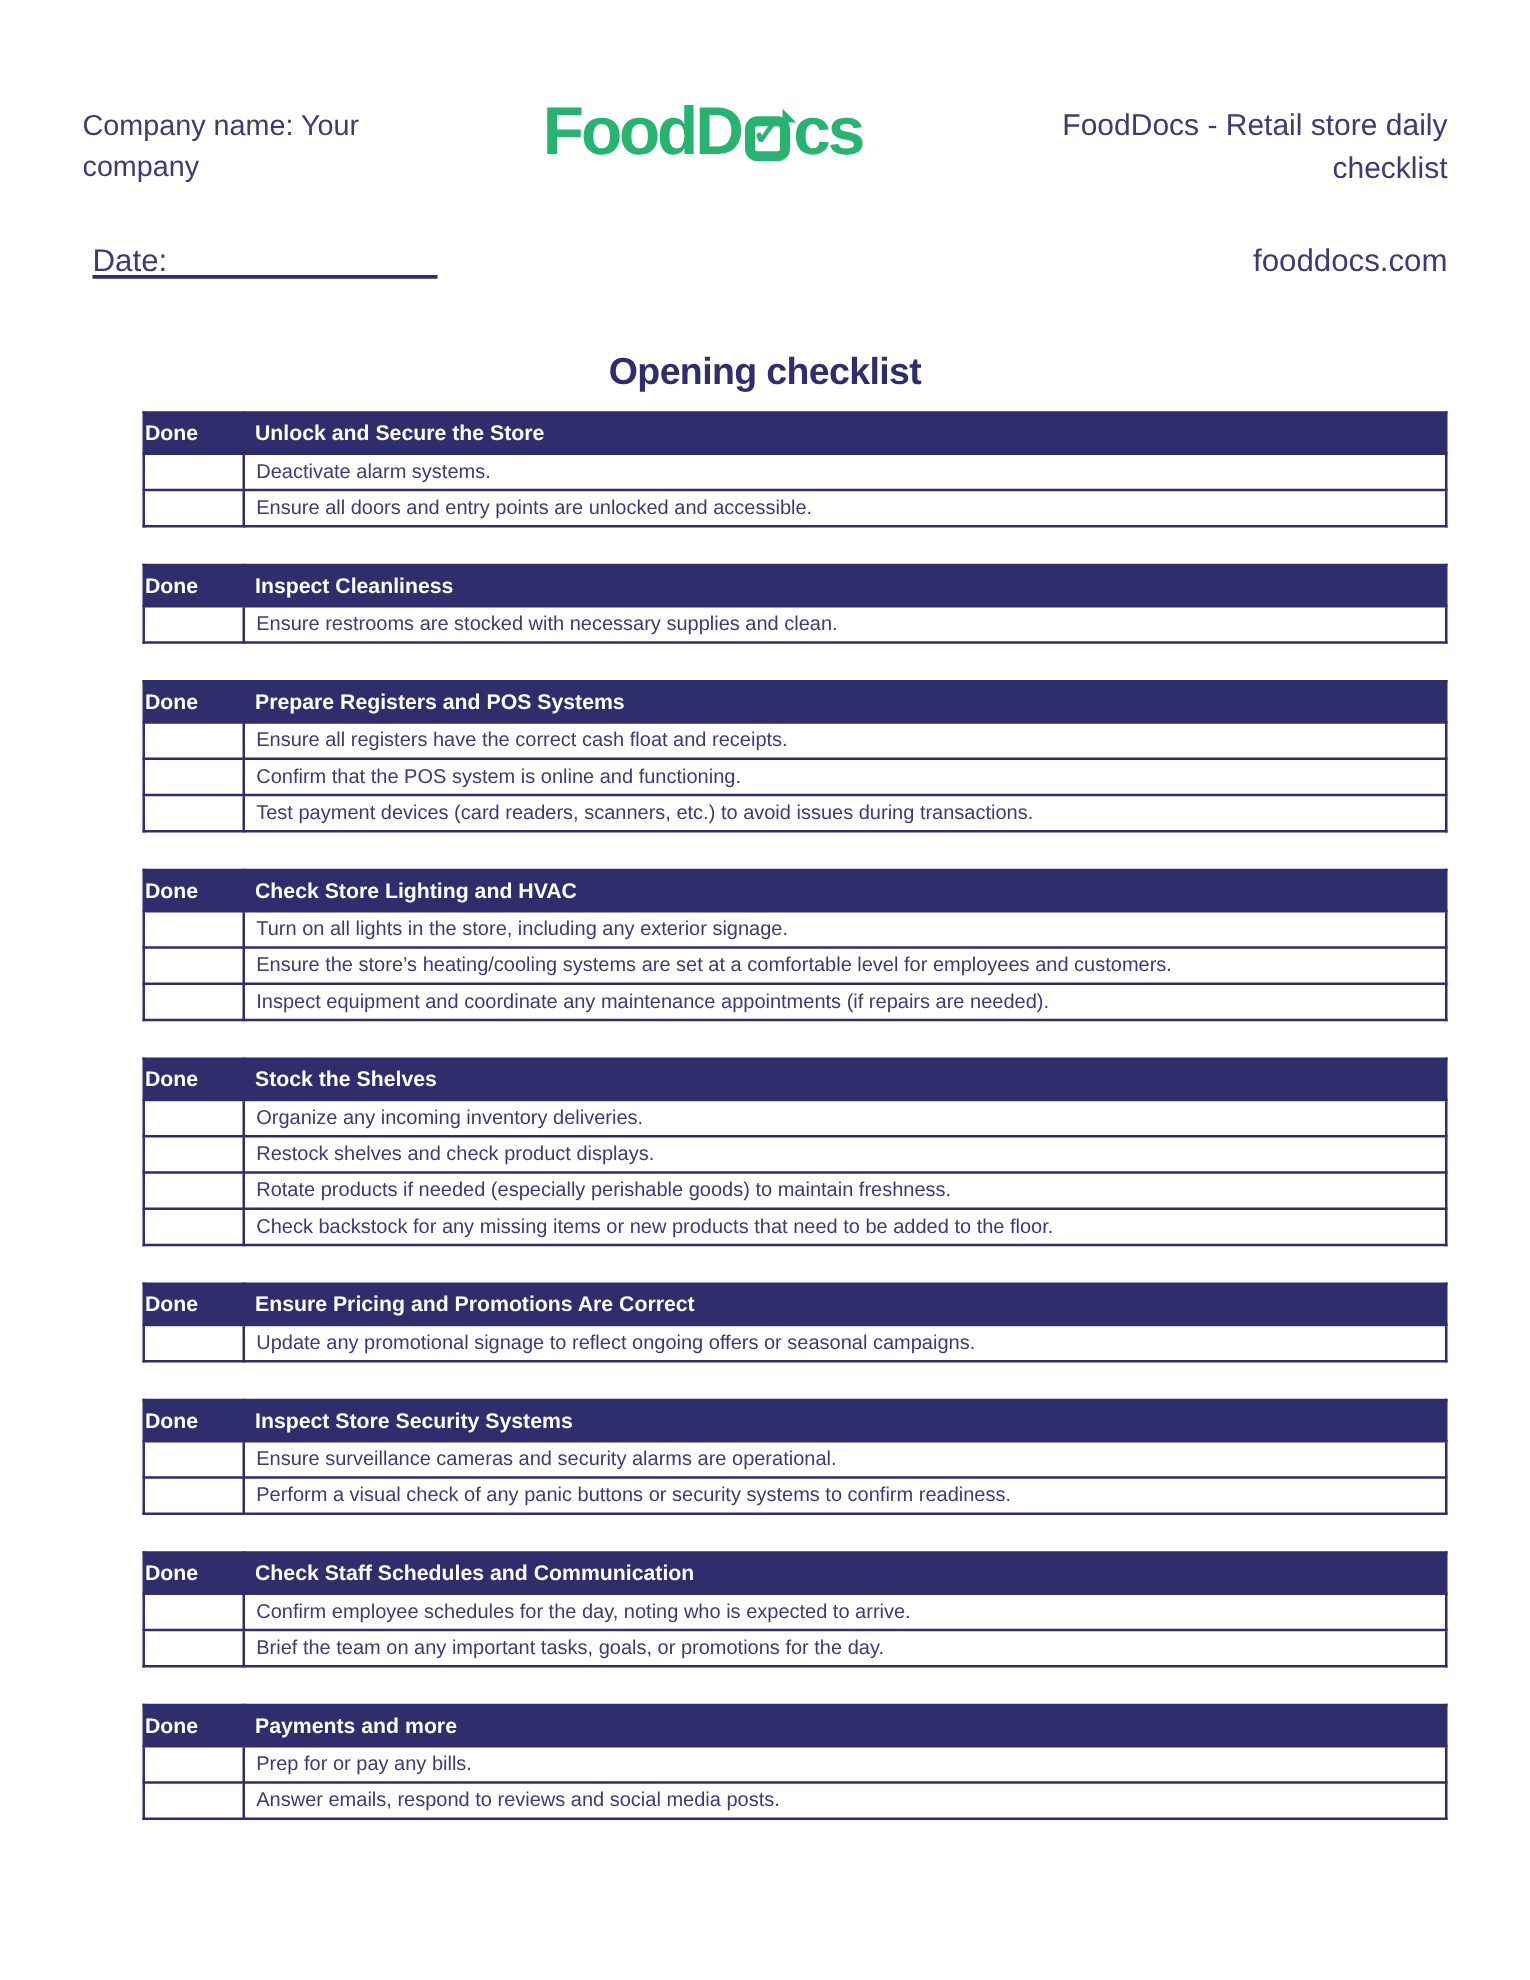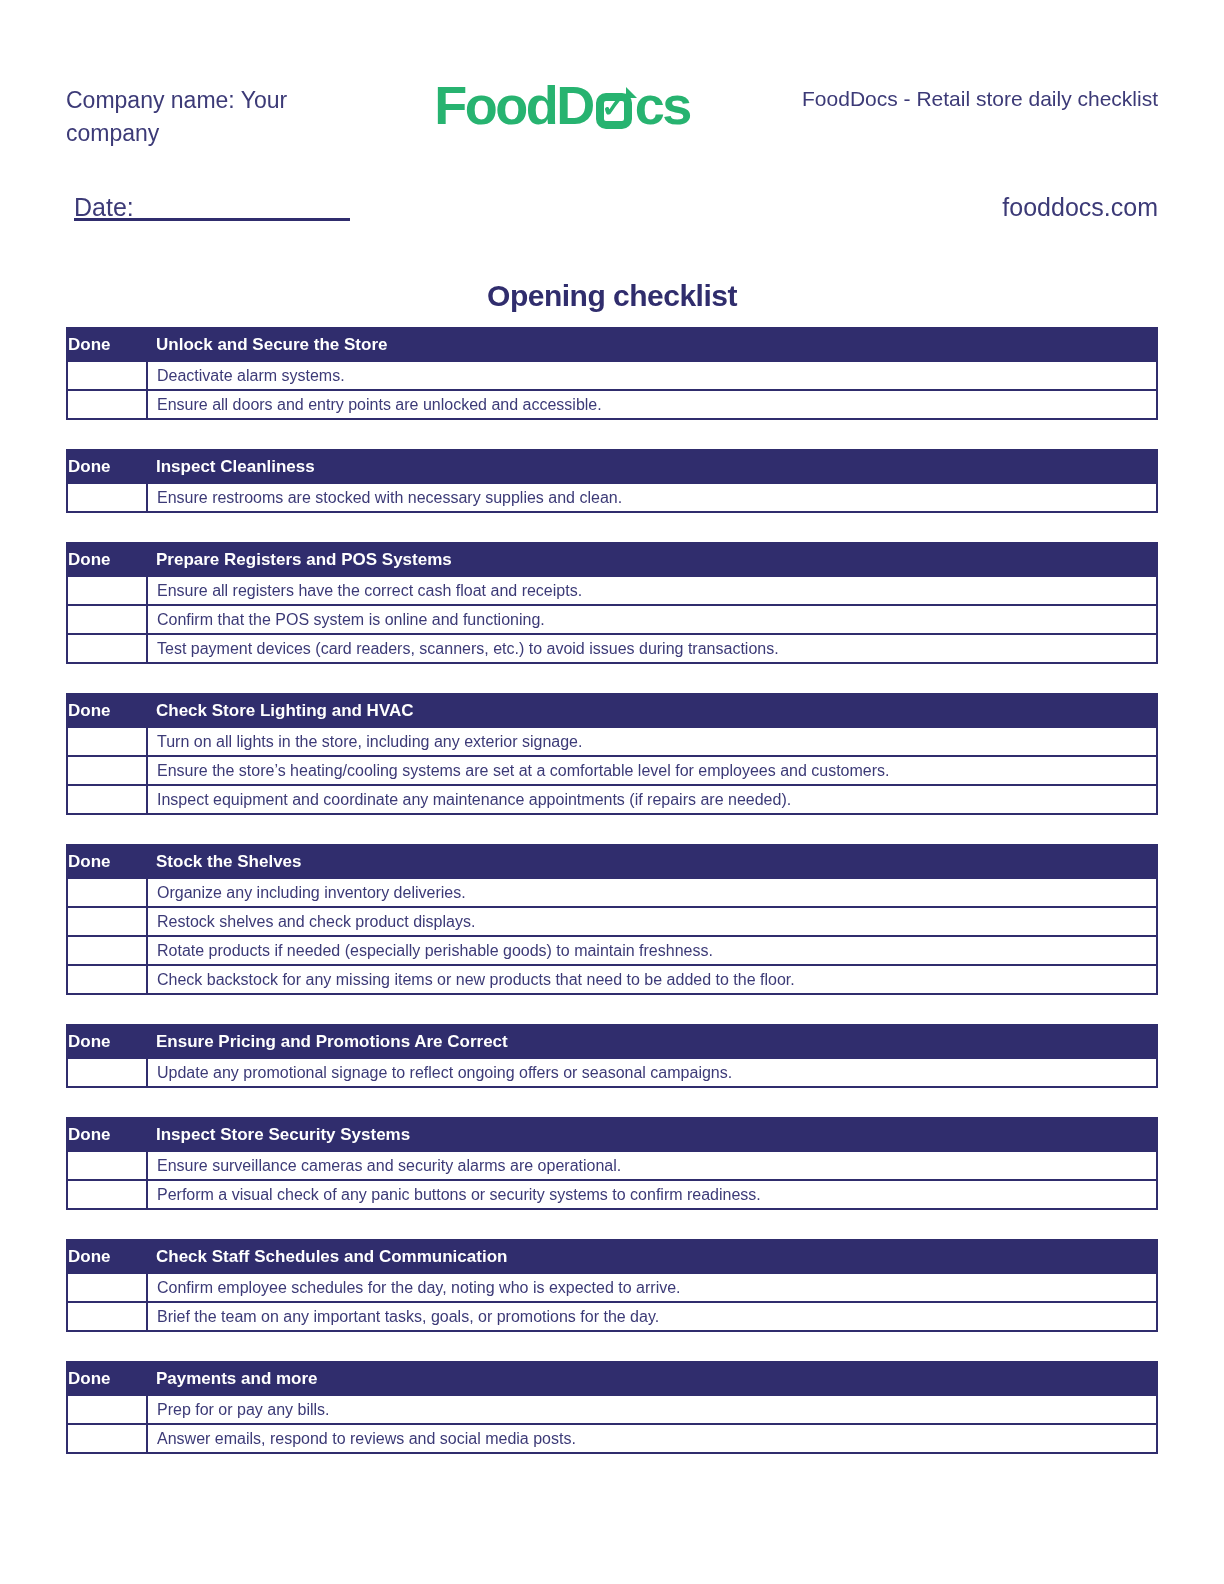--- a/index.html
+++ b/index.html
@@ -64,21 +64,21 @@
     position: absolute;
     right: -13px; top: -14px;
     width: 0; height: 0;
     border-left: 11px solid transparent;
     border-bottom: 11px solid var(--green);
     transform: rotate(90deg);
   }
   .doc-title {
     width: 400px;
     text-align: right;
-    font-size: 21px;
+    font-size: 24px;
     line-height: 1.4;
     font-weight: 500;
     padding-top: 18px;
   }
 
   
   .date-row {
     display: flex;
     justify-content: space-between;
     align-items: baseline;
@@ -98,21 +98,21 @@
 
   
   .section-heading {
     margin-top: 54px;
     font-size: 30px;
     font-weight: 800;
     color: var(--navy);
     letter-spacing: -0.5px;
     text-align: center;
   }
-  #tables { margin-top: 14px; }
+  #tables { margin-top: 14px; margin-left: 48px; }
 
   
   table.checklist {
     width: 100%;
     border-collapse: collapse;
     table-layout: fixed;
     margin-bottom: 29px;
   }
   .checklist th, .checklist td {
     border: 2px solid var(--navy);
@@ -249,21 +249,21 @@
       <table class="checklist">
         <thead>
           <tr>
             <th class="done-col">Done</th>
             <th class="title-col">Stock the Shelves</th>
           </tr>
         </thead>
         <tbody>
           <tr>
             <td class="checkbox-cell"></td>
-            <td class="task-cell">Organize any including inventory deliveries.</td>
+            <td class="task-cell">Organize any incoming inventory deliveries.</td>
           </tr>
           <tr>
             <td class="checkbox-cell"></td>
             <td class="task-cell">Restock shelves and check product displays.</td>
           </tr>
           <tr>
             <td class="checkbox-cell"></td>
             <td class="task-cell">Rotate products if needed (especially perishable goods) to maintain freshness.</td>
           </tr>
           <tr>

